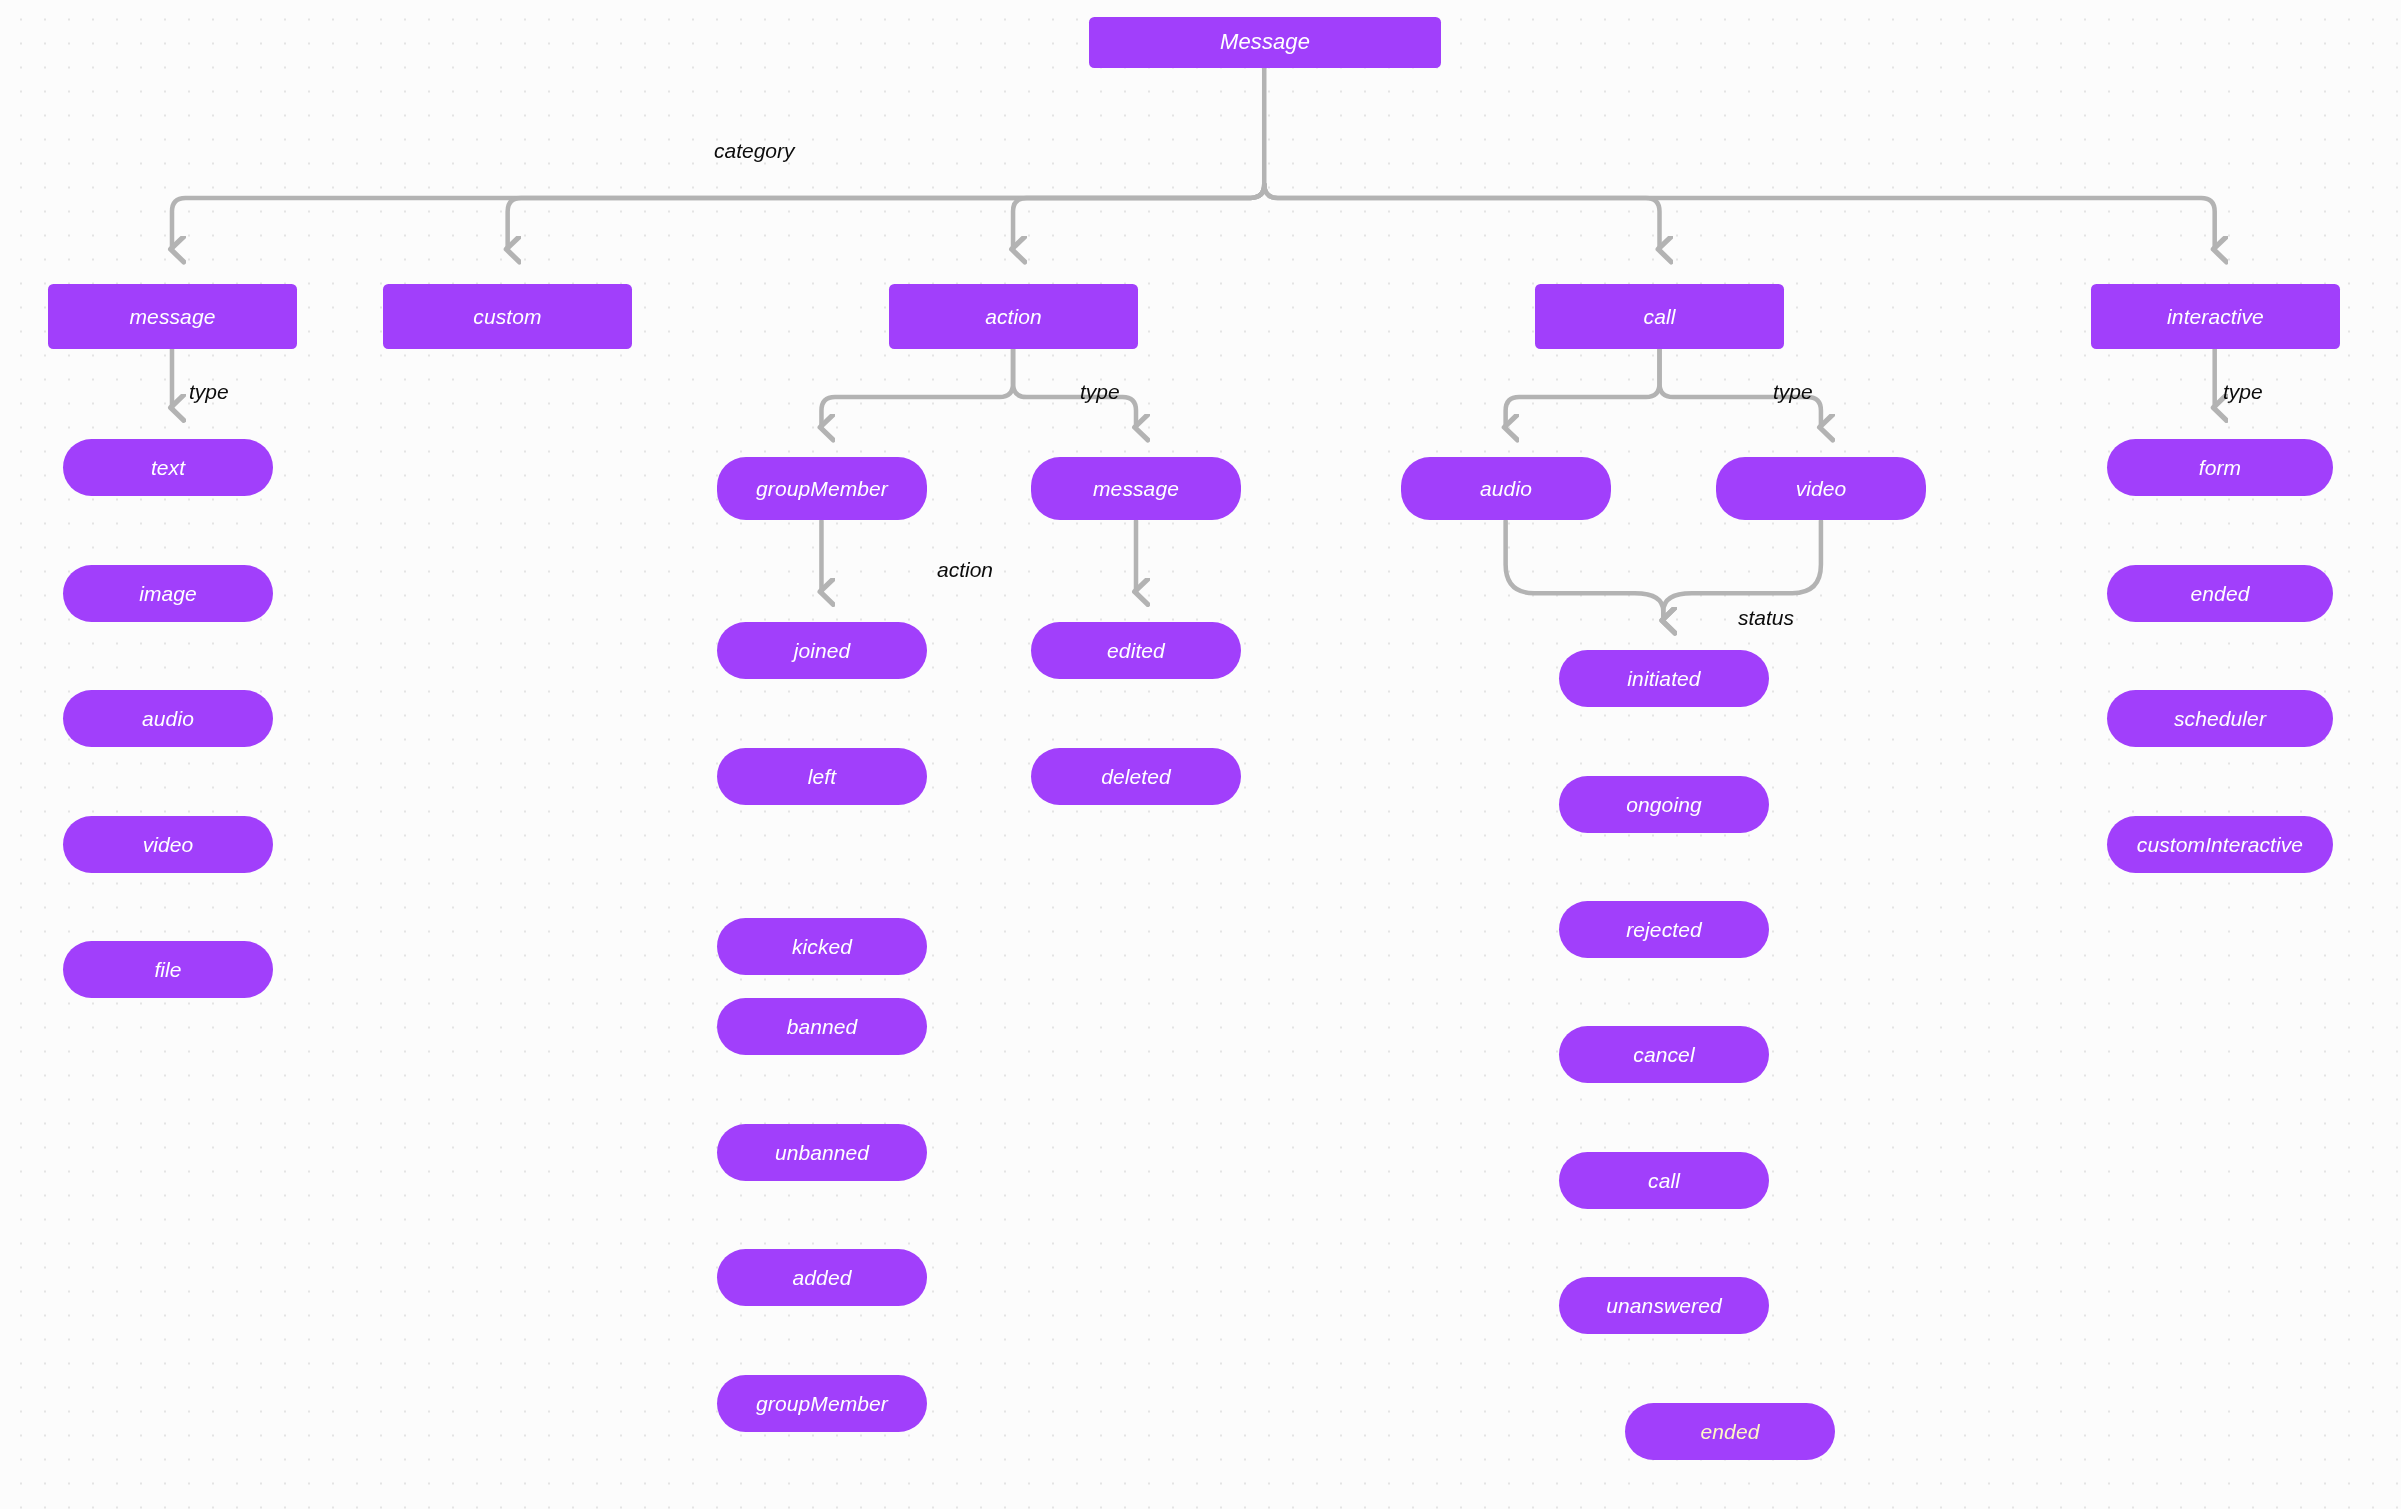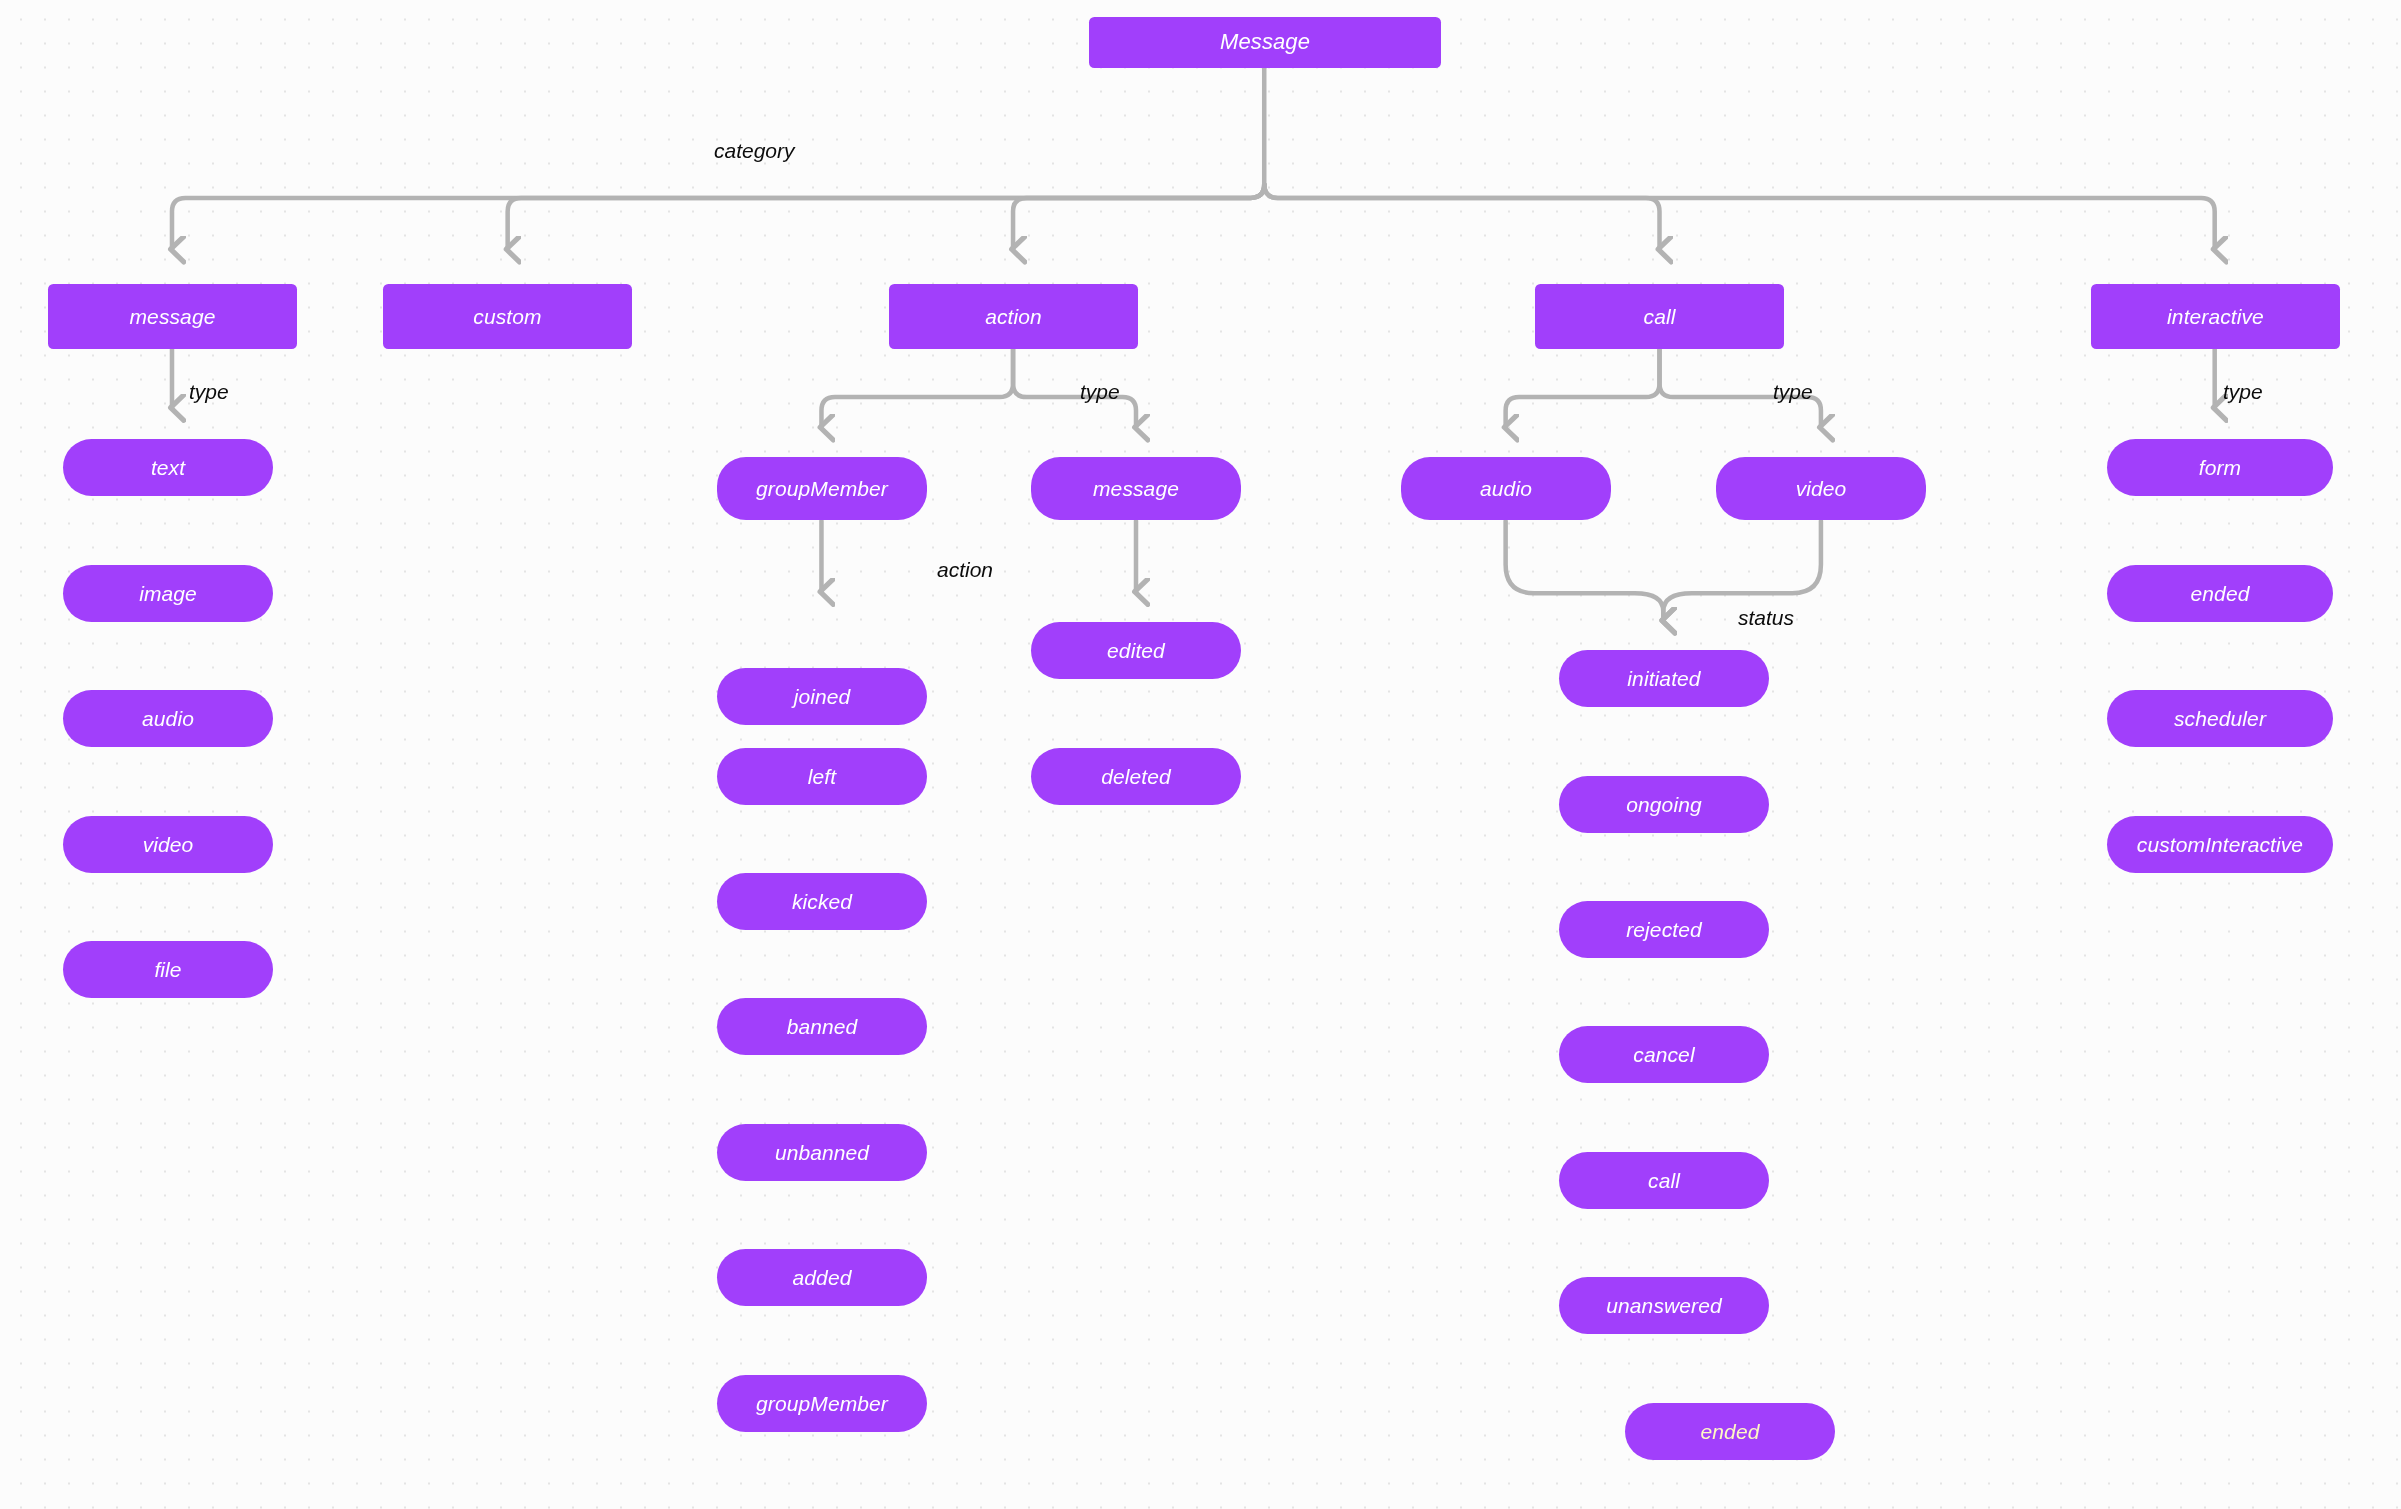--- a/index.html
+++ b/index.html
@@ -110,23 +110,23 @@
 
   <div class="node pill" style="left: 63px; top: 439px; width: 210px; height: 57px; background: rgb(161, 63, 251); color: rgb(255, 255, 255);">text</div>
   <div class="node pill" style="left: 63px; top: 565px; width: 210px; height: 57px; background: rgb(161, 63, 251); color: rgb(255, 255, 255);">image</div>
   <div class="node pill" style="left: 63px; top: 690px; width: 210px; height: 57px; background: rgb(161, 63, 251); color: rgb(255, 255, 255);">audio</div>
   <div class="node pill" style="left: 63px; top: 816px; width: 210px; height: 57px; background: rgb(161, 63, 251); color: rgb(255, 255, 255);">video</div>
   <div class="node pill" style="left: 63px; top: 941px; width: 210px; height: 57px; background: rgb(161, 63, 251); color: rgb(255, 255, 255);">file</div>
 
   <div class="node pill" style="left: 717px; top: 457px; width: 210px; height: 63px; background: rgb(161, 63, 251); color: rgb(255, 255, 255);">groupMember</div>
   <div class="node pill" style="left: 1031px; top: 457px; width: 210px; height: 63px; background: rgb(161, 63, 251); color: rgb(255, 255, 255);">message</div>
 
-  <div class="node pill" style="left: 717px; top: 622px; width: 210px; height: 57px; background: rgb(161, 63, 251); color: rgb(255, 255, 255); margin-top: 46px;">joined</div>
+  <div class="node pill" style="left: 717px; top: 622px; width: 210px; height: 57px; background: rgb(161, 63, 251); color: rgb(255, 255, 255);">joined</div>
   <div class="node pill" style="left: 717px; top: 748px; width: 210px; height: 57px; background: rgb(161, 63, 251); color: rgb(255, 255, 255);">left</div>
-  <div class="node pill" style="left: 717px; top: 873px; width: 210px; height: 57px; background: rgb(161, 63, 251); color: rgb(255, 255, 255);">kicked</div>
+  <div class="node pill" style="left: 717px; top: 918px; width: 210px; height: 57px; background: rgb(161, 63, 251); color: rgb(255, 255, 255);">kicked</div>
   <div class="node pill" style="left: 717px; top: 998px; width: 210px; height: 57px; background: rgb(161, 63, 251); color: rgb(255, 255, 255);">banned</div>
   <div class="node pill" style="left: 717px; top: 1124px; width: 210px; height: 57px; background: rgb(161, 63, 251); color: rgb(255, 255, 255);">unbanned</div>
   <div class="node pill" style="left: 717px; top: 1249px; width: 210px; height: 57px; background: rgb(161, 63, 251); color: rgb(255, 255, 255);">added</div>
   <div class="node pill" style="left: 717px; top: 1375px; width: 210px; height: 57px; background: rgb(161, 63, 251); color: rgb(255, 255, 255);">groupMember</div>
 
   <div class="node pill" style="left: 1031px; top: 622px; width: 210px; height: 57px; background: rgb(161, 63, 251); color: rgb(255, 255, 255);">edited</div>
   <div class="node pill" style="left: 1031px; top: 748px; width: 210px; height: 57px; background: rgb(161, 63, 251); color: rgb(255, 255, 255);">deleted</div>
 
   <div class="node pill" style="left: 1401px; top: 457px; width: 210px; height: 63px; background: rgb(161, 63, 251); color: rgb(255, 255, 255);">audio</div>
   <div class="node pill" style="left: 1716px; top: 457px; width: 210px; height: 63px; background: rgb(161, 63, 251); color: rgb(255, 255, 255);">video</div>

